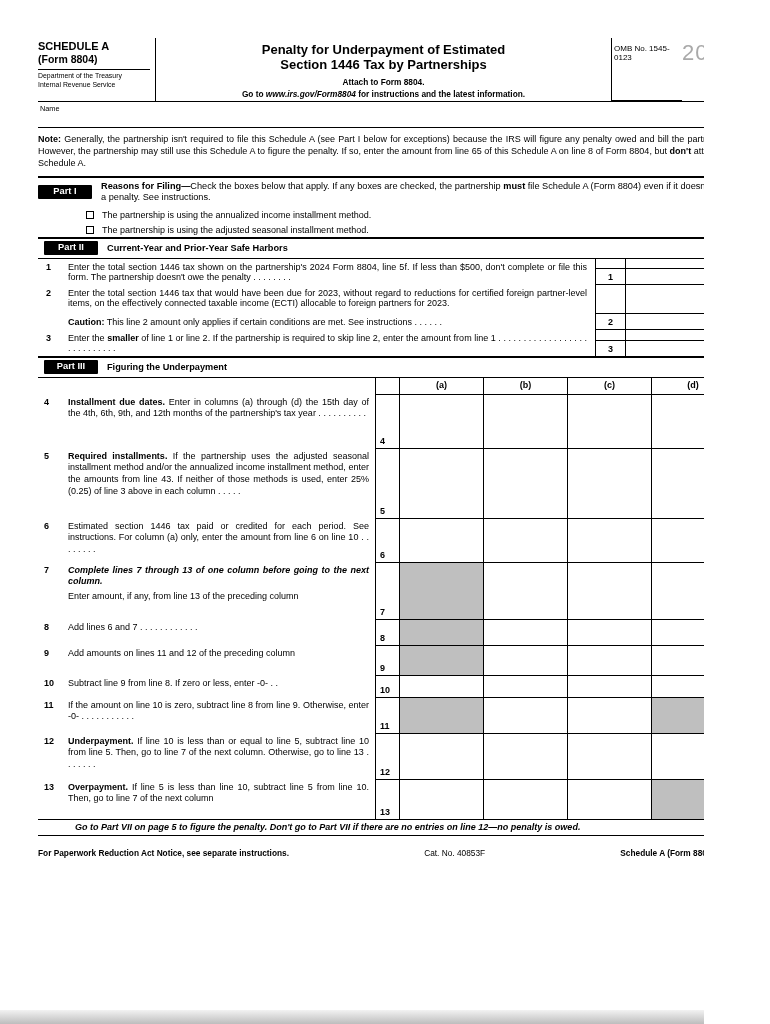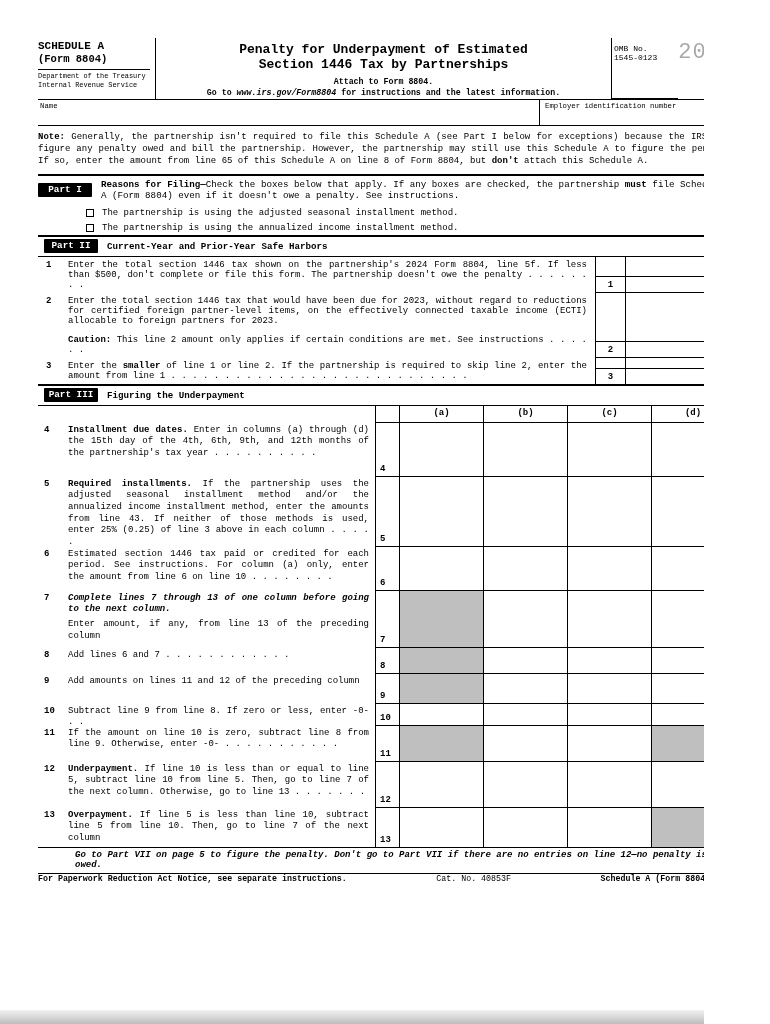--- a/index.html
+++ b/index.html
@@ -1,17 +1,17 @@
 <!DOCTYPE html>
 <html><head>
 <meta charset="utf-8">
 <style>
   html,body { margin:0; padding:0; background:#ffffff; }
   .page { position:relative; width:704px; height:1024px; background:#ffffff;
-          font-family:Liberation Mono, monospace; color:#000; overflow:hidden; }
+          font-family:Liberation Sans, sans-serif; color:#000; overflow:hidden; }
   .form { position:absolute; left:38px; top:38px; width:697px; }
   .form * { box-sizing:border-box; }
 
   
   .header { display:flex; align-items:stretch; }
   .h-left { width:117px; padding:2px 5px 2px 0; }
   .sched  { font-size:11px; font-weight:bold; line-height:13px; }
   .formno { font-size:10.5px; font-weight:bold; line-height:12px; margin-bottom:4px; }
   .dept   { border-top:1px solid #000; font-size:6.9px; line-height:8.6px; padding-top:2px; }
   .h-center { flex:1; text-align:center; border-left:1px solid #000; border-right:1px solid #000; padding:4px 8px 2px; }
@@ -74,21 +74,21 @@
   .t-cell { width:84px; border-left:1px solid #000; border-bottom:1px solid #000; cursor:text; }
   .t-cell.last { border-right:1px solid #000; }
   .t-cell.shaded { background:#bfbfbf; cursor:default; }
   .r4{height:54px}.r5{height:70px}.r6{height:44px}.r7{height:57px}.r8{height:26px}
   .r9{height:30px}.r10{height:22px}.r11{height:36px}.r12{height:46px}.r13{height:39px}
   .r13 .t-ncol, .r13 .t-cell { border-bottom:none; }
 
   
   .footer-note { border-top:1px solid #000; border-bottom:1px solid #000; font-size:9px;
                  font-weight:bold; font-style:italic; padding:2px 0 3px 37px; }
-  .footer { display:flex; justify-content:space-between; align-items:baseline; margin-top:0; font-size:8.3px; }
+  .footer { display:flex; justify-content:space-between; align-items:baseline; margin-top:12px; font-size:8.3px; }
   .f-left, .f-right { font-weight:bold; }
   .page-edge { position:absolute; left:0; bottom:0; width:770px; height:14px;
                background:linear-gradient(to bottom,#f2f2f2,#bdbdbd); }
 </style>
 </head>
 <body>
 
 <div class="page">
   <div class="form">
 
@@ -110,36 +110,35 @@
         <div class="goto"><span>Go to </span><i>www.irs.gov/Form8804</i><span> for instructions and the latest information.</span></div>
       </div>
       <div class="h-right">
         <div class="omb">OMB No. 1545-0123</div>
         <div class="year"><span class="y-light">20</span><span class="y-bold">24</span></div>
       </div>
     </div>
 
     <div class="name-row">
       <div class="nr-name"><span>Name</span></div>
-      <div class="nr-ein"><span>Employer identification number</span></div>
     </div>
 
     <div class="note"><b>Note:</b><span> Generally, the partnership isn't required to file this Schedule A (see Part I below for exceptions) because the IRS will figure any penalty owed and bill the partnership. However, the partnership may still use this Schedule A to figure the penalty. If so, enter the amount from line 65 of this Schedule A on line 8 of Form 8804, but </span><b>don't</b><span> attach this Schedule A.</span></div>
 
     <div class="part-bar">
       <div class="part-label">Part I</div>
       <div class="part-heading"><b>Reasons for Filing—</b><span>Check the boxes below that apply. If any boxes are checked, the partnership </span><b>must</b><span> file Schedule A (Form 8804) even if it doesn't owe a penalty. See instructions.</span></div>
     </div>
     <div class="checkbox-row">
       <span class="cb"></span>
-      <span>The partnership is using the adjusted seasonal installment method.</span>
+      <span>The partnership is using the annualized income installment method.</span>
     </div>
     <div class="checkbox-row">
       <span class="cb"></span>
-      <span>The partnership is using the annualized income installment method.</span>
+      <span>The partnership is using the adjusted seasonal installment method.</span>
     </div>
 
     <div class="part-bar ruled">
       <div class="part-label">Part II</div>
       <div class="part-heading"><b>Current-Year and Prior-Year Safe Harbors</b></div>
     </div>
 
     <div class="p2-row">
       <div class="p2-lnum">1</div>
       <div class="p2-desc"><span>Enter the total section 1446 tax shown on the partnership's 2024 Form 8804, line 5f. If less than $500, don't complete or file this form. The partnership doesn't owe the penalty . . . . . . . .</span></div>

